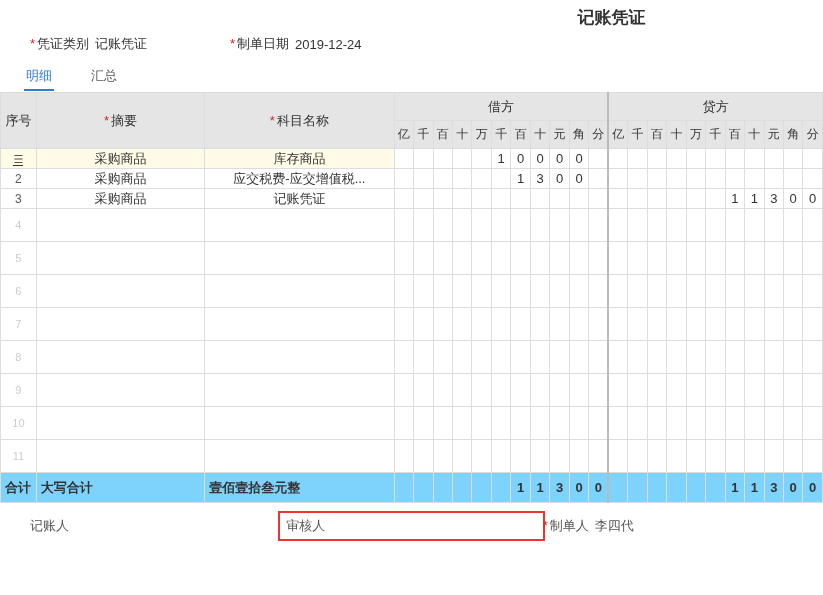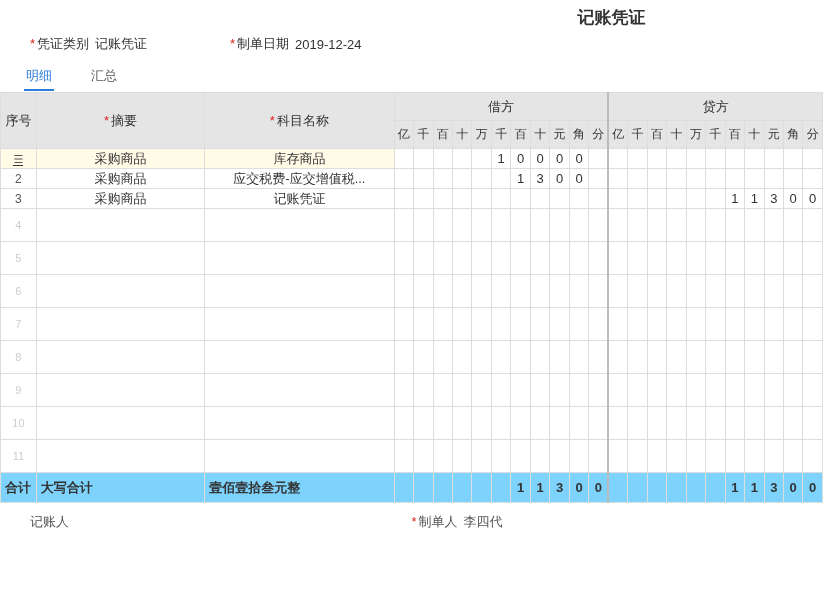--- a/index.html
+++ b/index.html
@@ -513,17 +513,21 @@
         <td class="digit-cell">0</td>
       </tr>
   </tfoot>
 </table>
 
 <div class="footer">
   <div class="ff">
     <span>记账人</span>
     <span></span>
   </div>
+  <div class="ff audit">
+    <span>审核人</span>
+    <span></span>
+  </div>
   <div class="ff">
     <span class="red-star">制单人</span>
     <span>李四代</span>
   </div>
 </div>
 
 </body></html>

